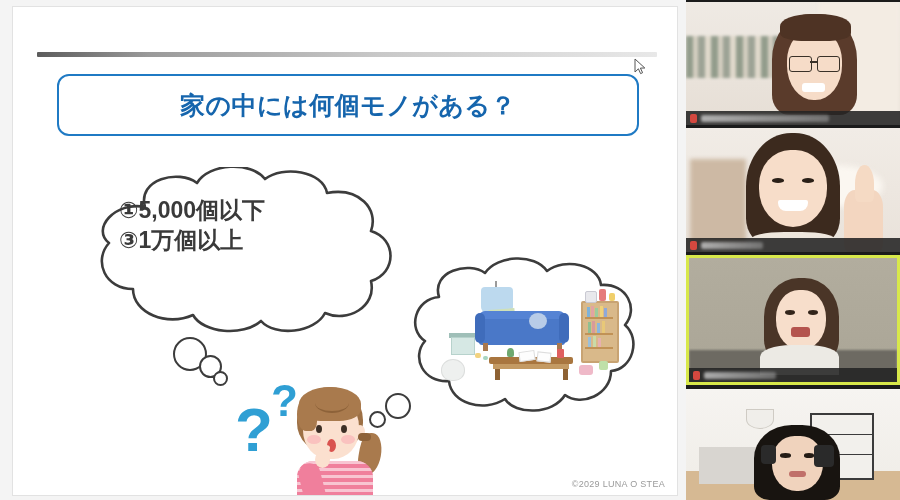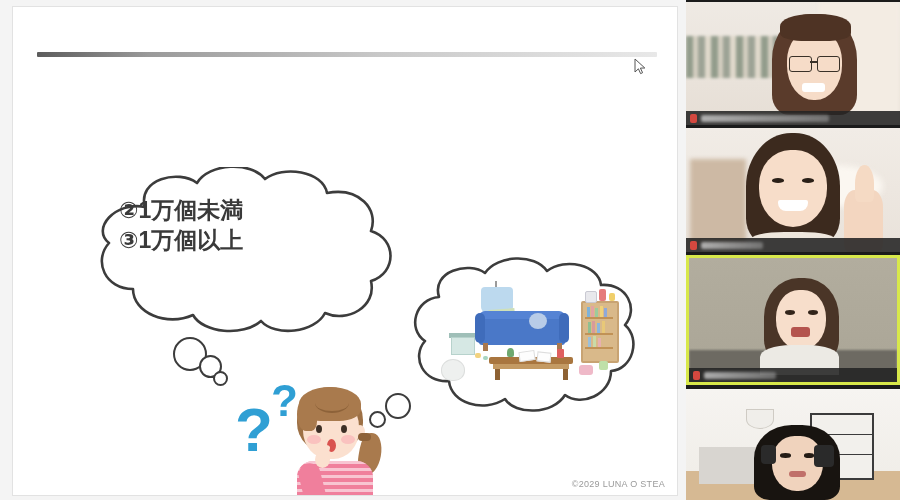--- a/index.html
+++ b/index.html
@@ -225,32 +225,35 @@
 </head>
 <body>
 
 <div id="app">
 
   <div class="share-area">
     <div class="slide">
 
       <div class="title-rule"></div>
 
+      <div class="q-box">
+        <span class="q-box-text">家の中には何個モノがある？</span>
+      </div>
 
       <div class="cloud-answers">
         <svg width="330" height="170" viewBox="0 0 330 170">
           <path d="M70,40 C62,12 104,2 122,16 C134,-4 176,-6 190,12
                    C208,-2 248,4 252,26 C284,20 304,42 296,64
                    C322,72 322,106 296,114 C302,140 272,156 250,146
                    C240,166 200,170 186,154 C168,170 128,166 118,148
                    C92,160 58,146 58,122 C30,122 18,94 34,76
                    C16,62 40,34 70,40 Z" fill="#ffffff" stroke="#3c3c3c" stroke-width="2.6" stroke-linejoin="round"></path>
         </svg>
         <div class="answers">
-          <div>②1万個未満</div>
+          <div>①5,000個以下</div>
           <div>③1万個以上</div>
         </div>
       </div>
       <div class="tail-a" style="left:160px;top:330px;width:30px;height:30px;"></div>
       <div class="tail-a" style="left:186px;top:348px;width:19px;height:19px;"></div>
       <div class="tail-a" style="left:200px;top:364px;width:11px;height:11px;"></div>
 
       <div class="cloud-room">
         <svg width="250" height="165" viewBox="0 0 250 165">
           <path d="M54,40 C46,14 84,4 100,16 C112,-2 150,-4 162,14

